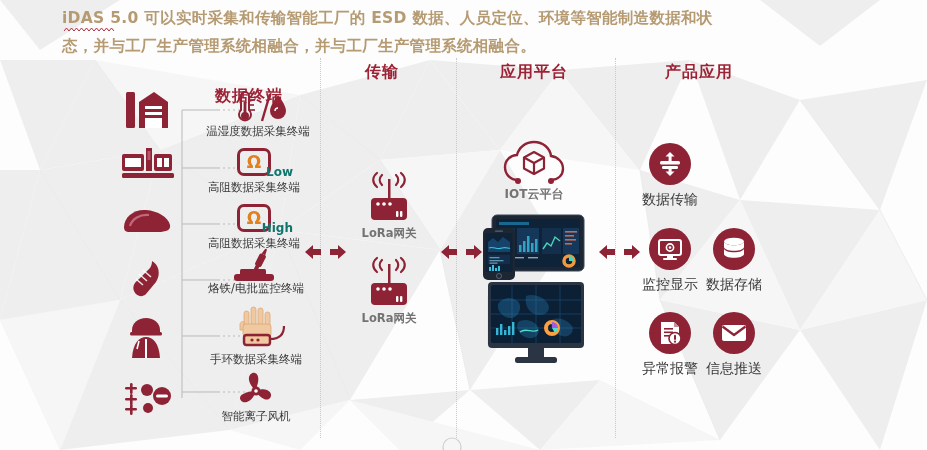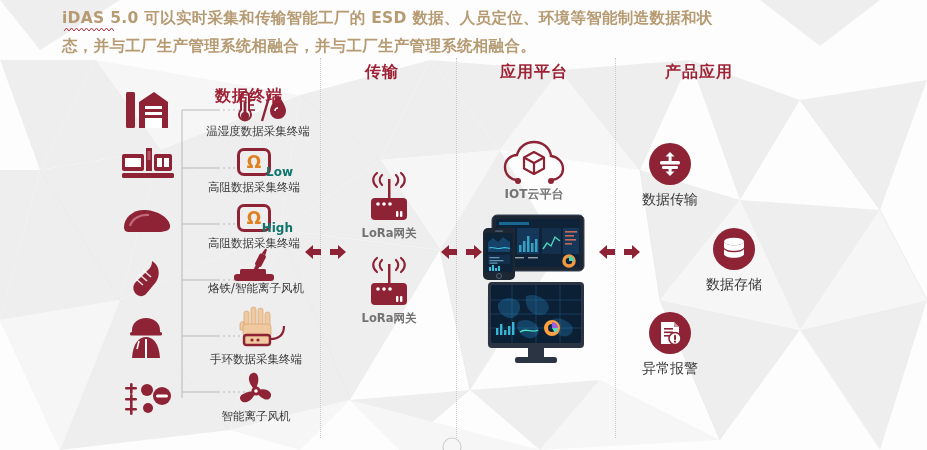--- a/index.html
+++ b/index.html
@@ -273,21 +273,21 @@
 
   <svg class="abs" style="left:228px; top:252px;" width="56" height="30" viewBox="0 0 56 30">
     <rect x="6" y="22" width="40" height="7" rx="3" fill="#8e2335"></rect>
     <rect x="12" y="17" width="26" height="6" rx="1.5" fill="#8e2335"></rect>
     <g transform="rotate(27 30 12)">
       <rect x="27" y="1" width="7" height="13" rx="2" fill="#8e2335"></rect>
       <path d="M28.5,1 L32.5,1 L31.5,-5 L29.5,-5 Z" fill="#8e2335"></path>
       <rect x="28.5" y="13" width="4" height="5" fill="#8e2335"></rect>
     </g>
   </svg>
-  <div class="cap cap-dark" style="left:256px; top:281px;">烙铁/智能离子风机</div>
+  <div class="cap cap-dark" style="left:256px; top:281px;">烙铁/电批监控终端</div>
 
   <svg class="abs" style="left:232px; top:306px;" width="58" height="46" viewBox="0 0 58 46">
     <g fill="#f0c9a0" stroke="#d9a878" stroke-width="0.8">
       <rect x="12" y="5" width="5" height="17" rx="2.5"></rect>
       <rect x="19" y="1" width="5" height="21" rx="2.5"></rect>
       <rect x="26" y="2" width="5" height="20" rx="2.5"></rect>
       <rect x="33" y="6" width="5" height="16" rx="2.5"></rect>
       <path d="M8,18 a3,3 0 0 1 4,-2 l0,8 -4,0 Z"></path>
       <rect x="11" y="18" width="28" height="13" rx="3"></rect>
     </g>
@@ -539,20 +539,32 @@
           <path d="M13,1 L17.5,5.5 L8.5,5.5 Z"></path>
           <path d="M13,25 L8.5,20.5 L17.5,20.5 Z"></path>
           <rect x="11.6" y="17" width="3" height="5" rx="1.2"></rect>
         </g>
       </svg>
     </div>
     <div class="plabel">数据传输</div>
   </div>
 
 
+  <div class="prod" style="left:670px; top:228px;">
+    <div class="circle">
+      <svg width="26" height="26" viewBox="0 0 26 26">
+        <rect x="2" y="4" width="22" height="15" rx="2" fill="none" stroke="#ffffff" stroke-width="2"></rect>
+        <circle cx="13" cy="11.5" r="3.6" fill="none" stroke="#ffffff" stroke-width="1.6"></circle>
+        <circle cx="13" cy="11.5" r="1.3" fill="#ffffff"></circle>
+        <rect x="10" y="19" width="6" height="3" fill="#ffffff"></rect>
+        <rect x="6" y="22" width="14" height="2" rx="1" fill="#ffffff"></rect>
+      </svg>
+    </div>
+    <div class="plabel">监控显示</div>
+  </div>
 
   <div class="prod" style="left:670px; top:312px;">
     <div class="circle">
       <svg width="26" height="26" viewBox="0 0 26 26">
         <path d="M4,2 L17,2 L22,7 L22,24 L4,24 Z" fill="#ffffff"></path>
         <path d="M17,2 L17,7 L22,7 Z" fill="#c3909b"></path>
         <g fill="#8e2335">
           <rect x="7" y="8" width="9" height="1.6"></rect>
           <rect x="7" y="11.5" width="9" height="1.6"></rect>
           <rect x="7" y="15" width="6" height="1.6"></rect>
@@ -571,14 +583,23 @@
         <g fill="#ffffff">
           <ellipse cx="13" cy="5.5" rx="10" ry="3.8"></ellipse>
           <path d="M3,5.5 L3,11 C3,13.1 7.5,14.8 13,14.8 C18.5,14.8 23,13.1 23,11 L23,5.5 C23,7.6 18.5,9.3 13,9.3 C7.5,9.3 3,7.6 3,5.5 Z"></path>
           <path d="M3,12.5 L3,18 C3,20.1 7.5,21.8 13,21.8 C18.5,21.8 23,20.1 23,18 L23,12.5 C23,14.6 18.5,16.3 13,16.3 C7.5,16.3 3,14.6 3,12.5 Z"></path>
         </g>
       </svg>
     </div>
     <div class="plabel">数据存储</div>
   </div>
 
+  <div class="prod" style="left:734px; top:312px;">
+    <div class="circle">
+      <svg width="26" height="26" viewBox="0 0 26 26">
+        <rect x="1" y="5" width="24" height="16" rx="2" fill="#ffffff"></rect>
+        <path d="M1.5,6.5 L13,15 L24.5,6.5" fill="none" stroke="#8e2335" stroke-width="2.2" stroke-linejoin="round"></path>
+      </svg>
+    </div>
+    <div class="plabel">信息推送</div>
+  </div>
 
 </div>
 
 </body></html>

